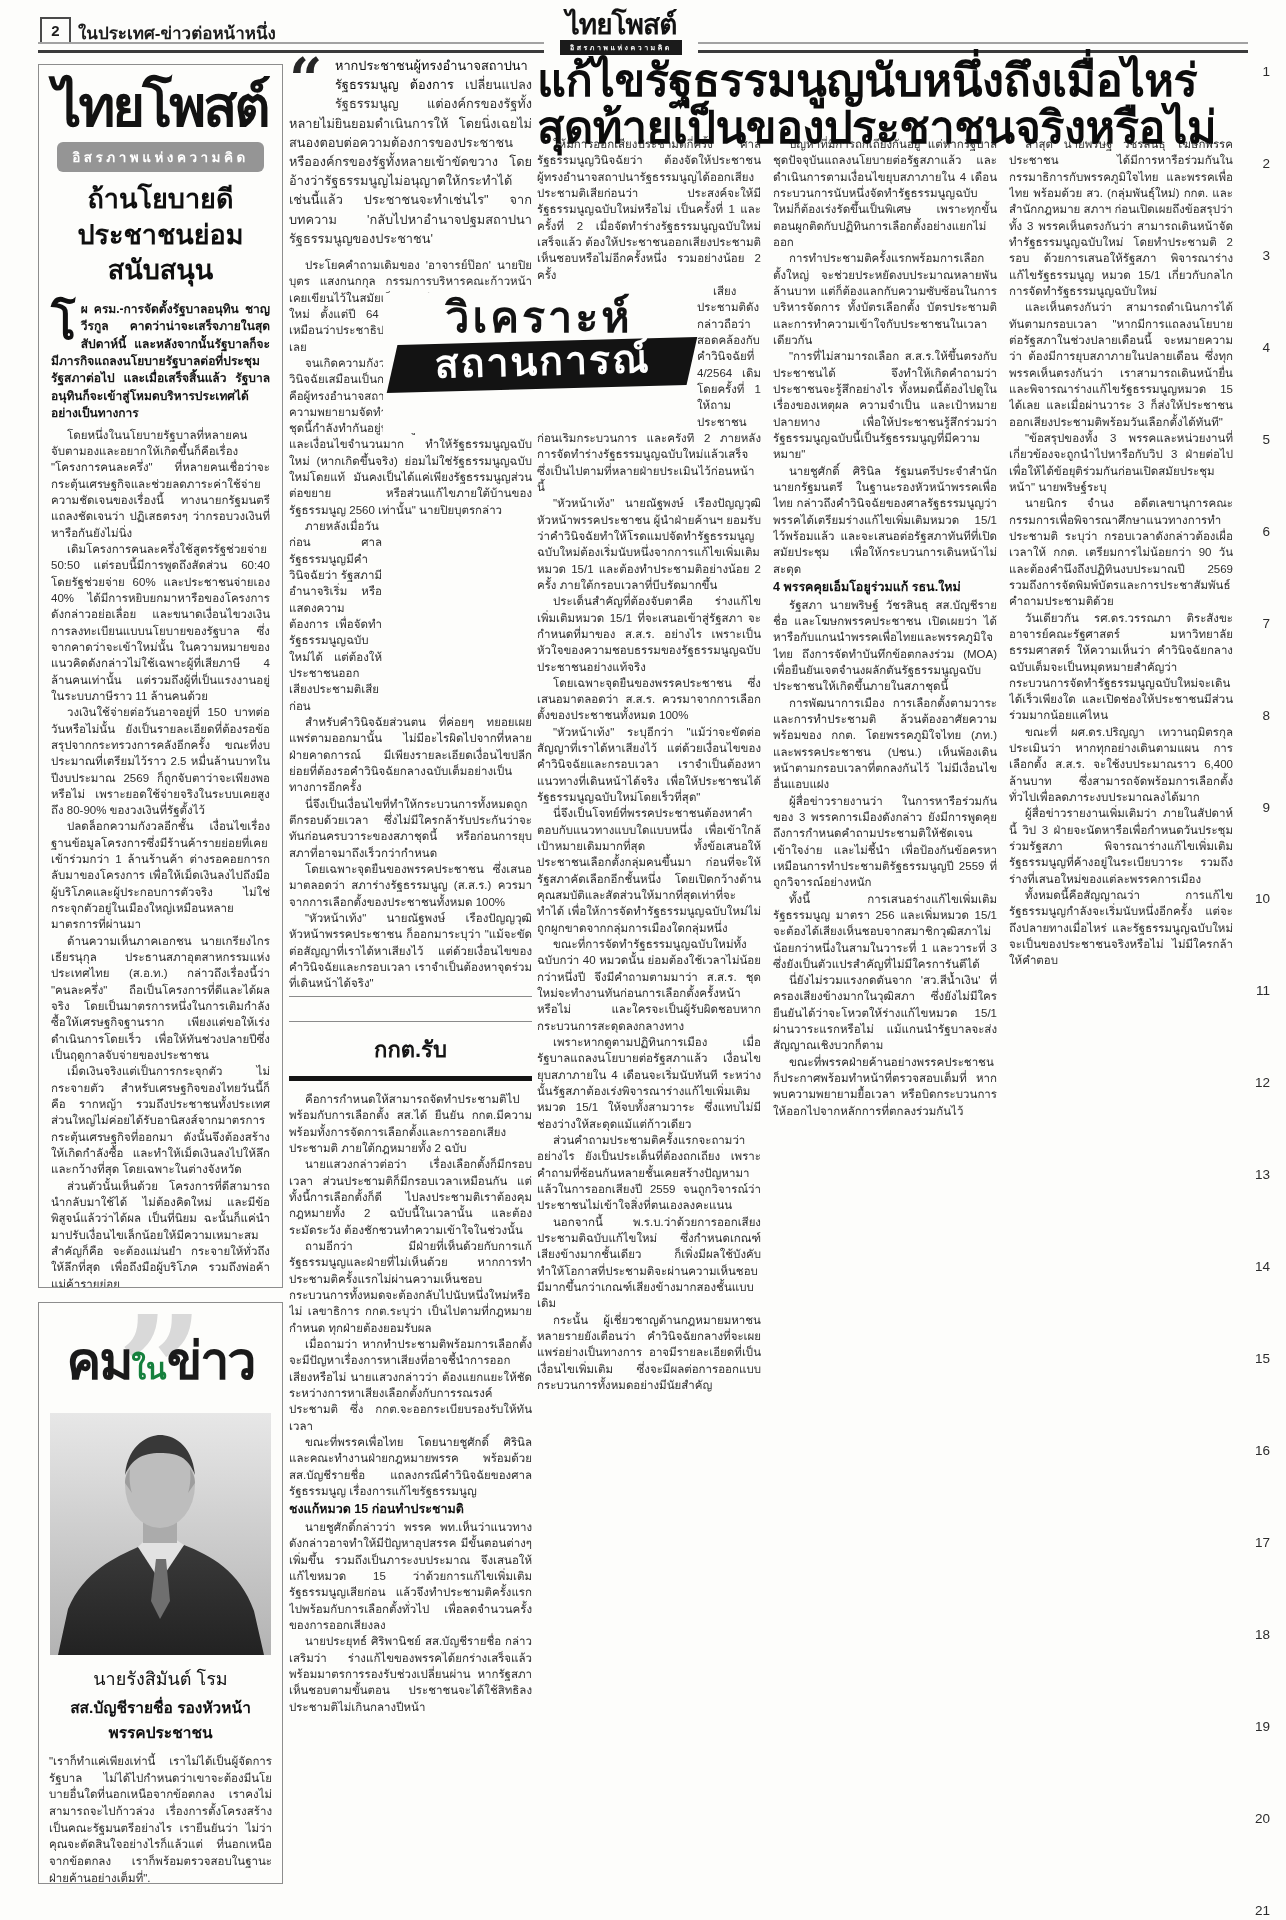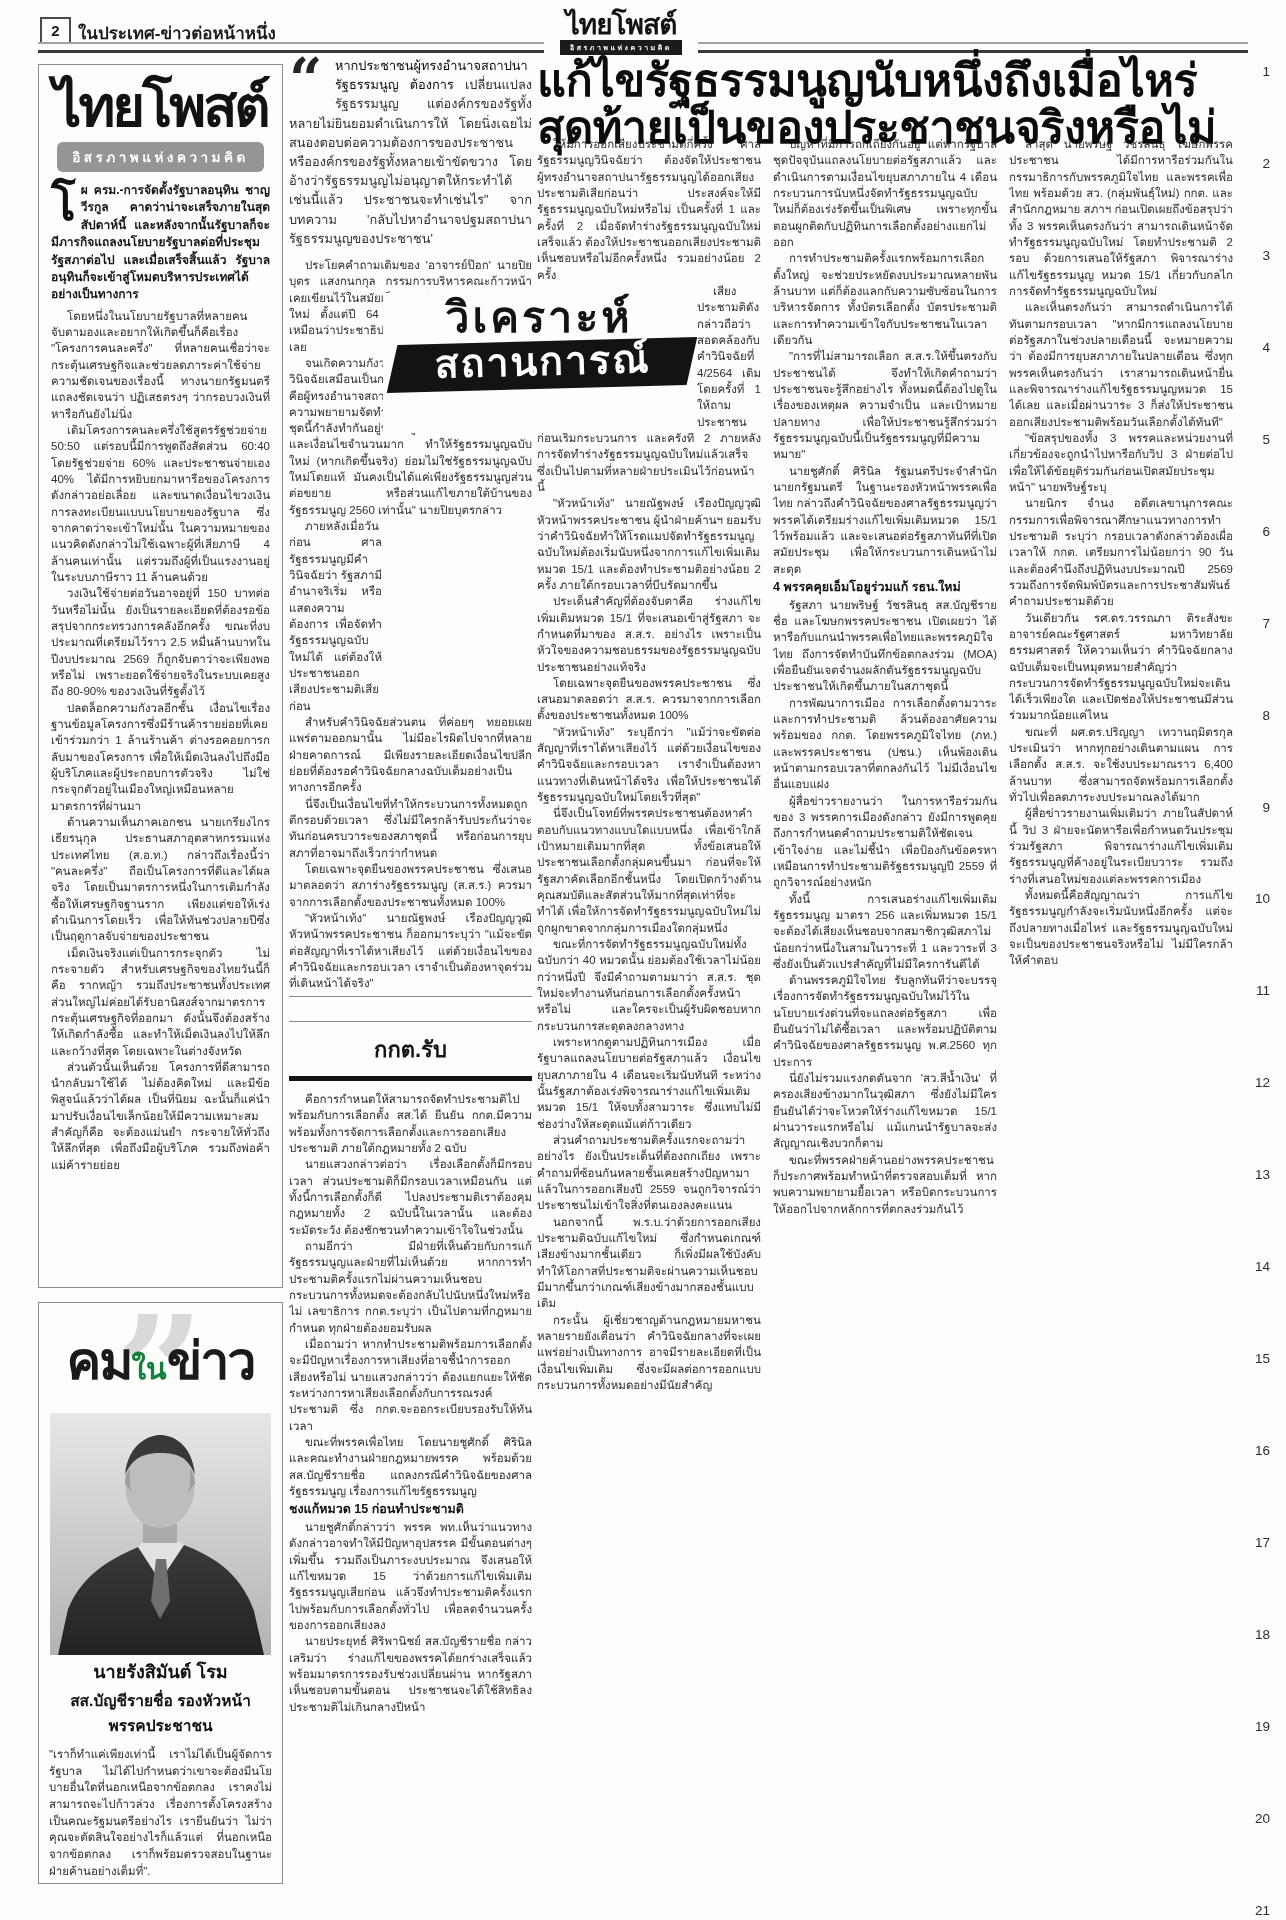--- a/index.html
+++ b/index.html
@@ -60,21 +60,21 @@
                  letter-spacing:2px;text-align:center;line-height:1.05;}
   
   .kom-box{position:absolute;left:38px;top:1302px;width:245px;height:582px;border:1.5px solid #8d8d8d;
            background:#fdfdfb;box-sizing:border-box;padding:8px 10px;overflow:hidden;}
   .kom-title{position:relative;text-align:center;height:100px;}
   .kom-orn{position:absolute;left:50%;top:-16px;transform:translateX(-50%);font-family:"DejaVu Serif",serif;
            font-size:150px;color:#d9d9d9;line-height:1;font-weight:bold;}
   .kom-text{position:relative;font-weight:800;color:#1a1a1a;font-size:52px;line-height:100px;letter-spacing:-2px;}
   .kom-nai{font-size:30px;color:#15803d;letter-spacing:0;}
   .kom-photo{display:block;margin:2px auto 0;}
-  .kom-caption1{font-size:18px;font-weight:bold;text-align:center;margin-top:2px;color:#111;}
+  .kom-caption1{font-size:18px;font-weight:normal;text-align:center;margin-top:9px;color:#111;}
   .kom-caption2{font-size:15.5px;font-weight:bold;text-align:center;margin:2px 15px 8px;color:#111;}
   .kom-quote{font-size:11.5px;line-height:1.45;text-align:justify;color:#2e2e2e;}
 </style>
 </head>
 <body>
 
 <div class="page">
 
   <div class="pageno">2</div>
   <div class="section-title">ในประเทศ-ข่าวต่อหน้าหนึ่ง</div>
@@ -119,20 +119,24 @@
   <div class="badge">
     <div class="badge-l1">วิเคราะห์</div>
     <div class="badge-l2">
       <span>สถานการณ์</span>
     </div>
   </div>
 
   <div class="ed-box">
     <div class="ed-logo">ไทยโพสต์</div>
     <div class="ed-tagbar">อิสรภาพแห่งความคิด</div>
+    <div class="ed-headline">
+      <div>ถ้านโยบายดี</div>
+      <div>ประชาชนย่อมสนับสนุน</div>
+    </div>
     <div class="ed-lead">
       <span class="dropcap">โ</span><span>ผ ครม.-การจัดตั้งรัฐบาลอนุทิน ชาญวีรกูล คาดว่าน่าจะเสร็จภายในสุดสัปดาห์นี้ และหลังจากนั้นรัฐบาลก็จะมีภารกิจแถลงนโยบายรัฐบาลต่อที่ประชุมรัฐสภาต่อไป และเมื่อเสร็จสิ้นแล้ว รัฐบาลอนุทินก็จะเข้าสู่โหมดบริหารประเทศได้อย่างเป็นทางการ</span>
     </div>
     <div>
         <p class="para">โดยหนึ่งในนโยบายรัฐบาลที่หลายคนจับตามองและอยากให้เกิดขึ้นก็คือเรื่อง "โครงการคนละครึ่ง" ที่หลายคนเชื่อว่าจะกระตุ้นเศรษฐกิจและช่วยลดภาระค่าใช้จ่าย ความชัดเจนของเรื่องนี้ ทางนายกรัฐมนตรี แถลงชัดเจนว่า ปฏิเสธตรงๆ ว่ากรอบวงเงินที่หารือกันยังไม่นิ่ง</p>
         <p class="para">เดิมโครงการคนละครึ่งใช้สูตรรัฐช่วยจ่าย 50:50 แต่รอบนี้มีการพูดถึงสัดส่วน 60:40 โดยรัฐช่วยจ่าย 60% และประชาชนจ่ายเอง 40% ได้มีการหยิบยกมาหารือของโครงการดังกล่าวอย่อเลื่อย และขนาดเงื่อนไขวงเงินการลงทะเบียนแบบนโยบายของรัฐบาล ซึ่งจากคาดว่าจะเข้าใหม่นั้น ในความหมายของแนวคิดดังกล่าวไม่ใช้เฉพาะผู้ที่เสียภาษี 4 ล้านคนเท่านั้น แต่รวมถึงผู้ที่เป็นแรงงานอยู่ในระบบภาษีราว 11 ล้านคนด้วย</p>
         <p class="para">วงเงินใช้จ่ายต่อวันอาจอยู่ที่ 150 บาทต่อวันหรือไม่นั้น ยังเป็นรายละเอียดที่ต้องรอข้อสรุปจากกระทรวงการคลังอีกครั้ง ขณะที่งบประมาณที่เตรียมไว้ราว 2.5 หมื่นล้านบาทในปีงบประมาณ 2569 ก็ถูกจับตาว่าจะเพียงพอหรือไม่ เพราะยอดใช้จ่ายจริงในระบบเคยสูงถึง 80-90% ของวงเงินที่รัฐตั้งไว้</p>
         <p class="para">ปลดล็อกความกังวลอีกชั้น เงื่อนไขเรื่องฐานข้อมูลโครงการซึ่งมีร้านค้ารายย่อยที่เคยเข้าร่วมกว่า 1 ล้านร้านค้า ต่างรอคอยการกลับมาของโครงการ เพื่อให้เม็ดเงินลงไปถึงมือผู้บริโภคและผู้ประกอบการตัวจริง ไม่ใช่กระจุกตัวอยู่ในเมืองใหญ่เหมือนหลายมาตรการที่ผ่านมา</p>
         <p class="para">ด้านความเห็นภาคเอกชน นายเกรียงไกร เธียรนุกุล ประธานสภาอุตสาหกรรมแห่งประเทศไทย (ส.อ.ท.) กล่าวถึงเรื่องนี้ว่า "คนละครึ่ง" ถือเป็นโครงการที่ดีและได้ผลจริง โดยเป็นมาตรการหนึ่งในการเติมกำลังซื้อให้เศรษฐกิจฐานราก เพียงแต่ขอให้เร่งดำเนินการโดยเร็ว เพื่อให้ทันช่วงปลายปีซึ่งเป็นฤดูกาลจับจ่ายของประชาชน</p>
         <p class="para">เม็ดเงินจริงแต่เป็นการกระจุกตัว ไม่กระจายตัว สำหรับเศรษฐกิจของไทยวันนี้ก็คือ รากหญ้า รวมถึงประชาชนทั้งประเทศส่วนใหญ่ไม่ค่อยได้รับอานิสงส์จากมาตรการกระตุ้นเศรษฐกิจที่ออกมา ดังนั้นจึงต้องสร้างให้เกิดกำลังซื้อ และทำให้เม็ดเงินลงไปให้ลึกและกว้างที่สุด โดยเฉพาะในต่างจังหวัด</p>
@@ -200,21 +204,20 @@
   <div id="col4" class="main-col">
       <p class="para">ปัญหาที่มีการถกเถียงกันอยู่ แต่หากรัฐบาลชุดปัจจุบันแถลงนโยบายต่อรัฐสภาแล้ว และดำเนินการตามเงื่อนไขยุบสภาภายใน 4 เดือน กระบวนการนับหนึ่งจัดทำรัฐธรรมนูญฉบับใหม่ก็ต้องเร่งรัดขึ้นเป็นพิเศษ เพราะทุกขั้นตอนผูกติดกับปฏิทินการเลือกตั้งอย่างแยกไม่ออก</p>
       <p class="para">การทำประชามติครั้งแรกพร้อมการเลือกตั้งใหญ่ จะช่วยประหยัดงบประมาณหลายพันล้านบาท แต่ก็ต้องแลกกับความซับซ้อนในการบริหารจัดการ ทั้งบัตรเลือกตั้ง บัตรประชามติ และการทำความเข้าใจกับประชาชนในเวลาเดียวกัน</p>
       <p class="para">"การที่ไม่สามารถเลือก ส.ส.ร.ให้ขึ้นตรงกับประชาชนได้ จึงทำให้เกิดคำถามว่า ประชาชนจะรู้สึกอย่างไร ทั้งหมดนี้ต้องไปดูในเรื่องของเหตุผล ความจำเป็น และเป้าหมายปลายทาง เพื่อให้ประชาชนรู้สึกร่วมว่ารัฐธรรมนูญฉบับนี้เป็นรัฐธรรมนูญที่มีความหมาย"</p>
       <p class="para">นายชูศักดิ์ ศิรินิล รัฐมนตรีประจำสำนักนายกรัฐมนตรี ในฐานะรองหัวหน้าพรรคเพื่อไทย กล่าวถึงคำวินิจฉัยของศาลรัฐธรรมนูญว่า พรรคได้เตรียมร่างแก้ไขเพิ่มเติมหมวด 15/1 ไว้พร้อมแล้ว และจะเสนอต่อรัฐสภาทันทีที่เปิดสมัยประชุม เพื่อให้กระบวนการเดินหน้าไม่สะดุด</p>
       <p class="para subhead">4 พรรคคุยเอ็มโอยูร่วมแก้ รธน.ใหม่</p>
       <p class="para">รัฐสภา นายพริษฐ์ วัชรสินธุ สส.บัญชีรายชื่อ และโฆษกพรรคประชาชน เปิดเผยว่า ได้หารือกับแกนนำพรรคเพื่อไทยและพรรคภูมิใจไทย ถึงการจัดทำบันทึกข้อตกลงร่วม (MOA) เพื่อยืนยันเจตจำนงผลักดันรัฐธรรมนูญฉบับประชาชนให้เกิดขึ้นภายในสภาชุดนี้</p>
       <p class="para">การพัฒนาการเมือง การเลือกตั้งตามวาระ และการทำประชามติ ล้วนต้องอาศัยความพร้อมของ กกต. โดยพรรคภูมิใจไทย (ภท.) และพรรคประชาชน (ปชน.) เห็นพ้องเดินหน้าตามกรอบเวลาที่ตกลงกันไว้ ไม่มีเงื่อนไขอื่นแอบแฝง</p>
       <p class="para">ผู้สื่อข่าวรายงานว่า ในการหารือร่วมกันของ 3 พรรคการเมืองดังกล่าว ยังมีการพูดคุยถึงการกำหนดคำถามประชามติให้ชัดเจน เข้าใจง่าย และไม่ชี้นำ เพื่อป้องกันข้อครหาเหมือนการทำประชามติรัฐธรรมนูญปี 2559 ที่ถูกวิจารณ์อย่างหนัก</p>
       <p class="para">ทั้งนี้ การเสนอร่างแก้ไขเพิ่มเติมรัฐธรรมนูญ มาตรา 256 และเพิ่มหมวด 15/1 จะต้องได้เสียงเห็นชอบจากสมาชิกวุฒิสภาไม่น้อยกว่าหนึ่งในสามในวาระที่ 1 และวาระที่ 3 ซึ่งยังเป็นตัวแปรสำคัญที่ไม่มีใครการันตีได้</p>
-      <p class="para">ด้านพรรคภูมิใจไทย รับลูกทันทีว่าจะบรรจุเรื่องการจัดทำรัฐธรรมนูญฉบับใหม่ไว้ในนโยบายเร่งด่วนที่จะแถลงต่อรัฐสภา เพื่อยืนยันว่าไม่ได้ซื้อเวลา และพร้อมปฏิบัติตามคำวินิจฉัยของศาลรัฐธรรมนูญ พ.ศ.2560 ทุกประการ</p>
       <p class="para">นี่ยังไม่รวมแรงกดดันจาก 'สว.สีน้ำเงิน' ที่ครองเสียงข้างมากในวุฒิสภา ซึ่งยังไม่มีใครยืนยันได้ว่าจะโหวตให้ร่างแก้ไขหมวด 15/1 ผ่านวาระแรกหรือไม่ แม้แกนนำรัฐบาลจะส่งสัญญาณเชิงบวกก็ตาม</p>
       <p class="para">ขณะที่พรรคฝ่ายค้านอย่างพรรคประชาชน ก็ประกาศพร้อมทำหน้าที่ตรวจสอบเต็มที่ หากพบความพยายามยื้อเวลา หรือบิดกระบวนการให้ออกไปจากหลักการที่ตกลงร่วมกันไว้</p>
     </div>
 
   <div id="col5" class="main-col">
       <p class="para">ล่าสุด นายพริษฐ์ วัชรสินธุ โฆษกพรรคประชาชน ได้มีการหารือร่วมกันในกรรมาธิการกับพรรคภูมิใจไทย และพรรคเพื่อไทย พร้อมด้วย สว. (กลุ่มพันธุ์ใหม่) กกต. และสำนักกฎหมาย สภาฯ ก่อนเปิดเผยถึงข้อสรุปว่า ทั้ง 3 พรรคเห็นตรงกันว่า สามารถเดินหน้าจัดทำรัฐธรรมนูญฉบับใหม่ โดยทำประชามติ 2 รอบ ด้วยการเสนอให้รัฐสภา พิจารณาร่างแก้ไขรัฐธรรมนูญ หมวด 15/1 เกี่ยวกับกลไกการจัดทำรัฐธรรมนูญฉบับใหม่</p>
       <p class="para">และเห็นตรงกันว่า สามารถดำเนินการได้ทันตามกรอบเวลา "หากมีการแถลงนโยบายต่อรัฐสภาในช่วงปลายเดือนนี้ จะหมายความว่า ต้องมีการยุบสภาภายในปลายเดือน ซึ่งทุกพรรคเห็นตรงกันว่า เราสามารถเดินหน้ายื่นและพิจารณาร่างแก้ไขรัฐธรรมนูญหมวด 15 ได้เลย และเมื่อผ่านวาระ 3 ก็ส่งให้ประชาชนออกเสียงประชามติพร้อมวันเลือกตั้งได้ทันที"</p>
       <p class="para">"ข้อสรุปของทั้ง 3 พรรคและหน่วยงานที่เกี่ยวข้องจะถูกนำไปหารือกับวิป 3 ฝ่ายต่อไป เพื่อให้ได้ข้อยุติร่วมกันก่อนเปิดสมัยประชุมหน้า" นายพริษฐ์ระบุ</p>
       <p class="para">นายนิกร จำนง อดีตเลขานุการคณะกรรมการเพื่อพิจารณาศึกษาแนวทางการทำประชามติ ระบุว่า กรอบเวลาดังกล่าวต้องเผื่อเวลาให้ กกต. เตรียมการไม่น้อยกว่า 90 วัน และต้องคำนึงถึงปฏิทินงบประมาณปี 2569 รวมถึงการจัดพิมพ์บัตรและการประชาสัมพันธ์คำถามประชามติด้วย</p>
       <p class="para">วันเดียวกัน รศ.ดร.วรรณภา ติระสังขะ อาจารย์คณะรัฐศาสตร์ มหาวิทยาลัยธรรมศาสตร์ ให้ความเห็นว่า คำวินิจฉัยกลางฉบับเต็มจะเป็นหมุดหมายสำคัญว่ากระบวนการจัดทำรัฐธรรมนูญฉบับใหม่จะเดินได้เร็วเพียงใด และเปิดช่องให้ประชาชนมีส่วนร่วมมากน้อยแค่ไหน</p>

